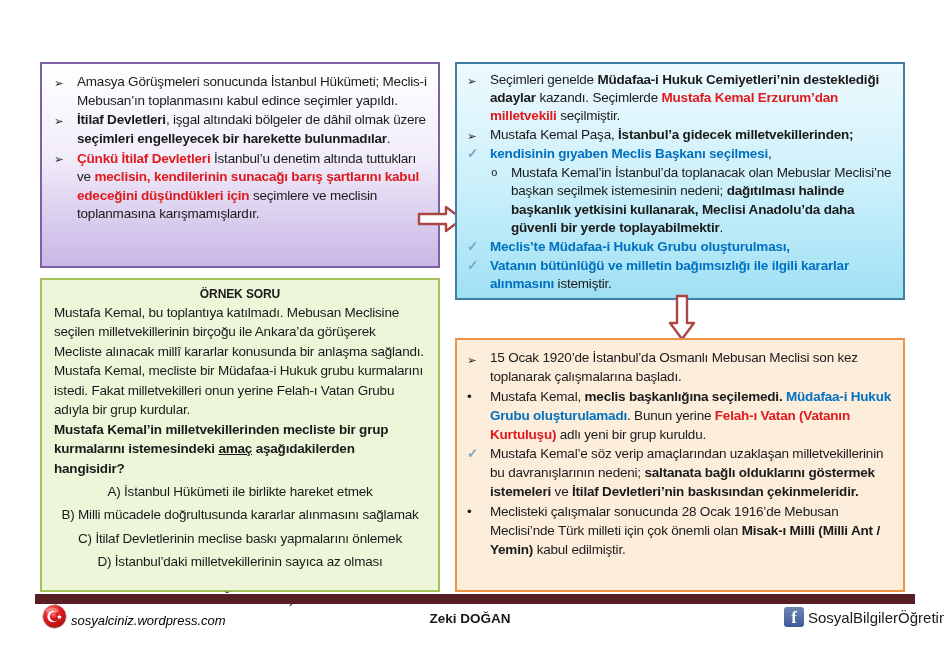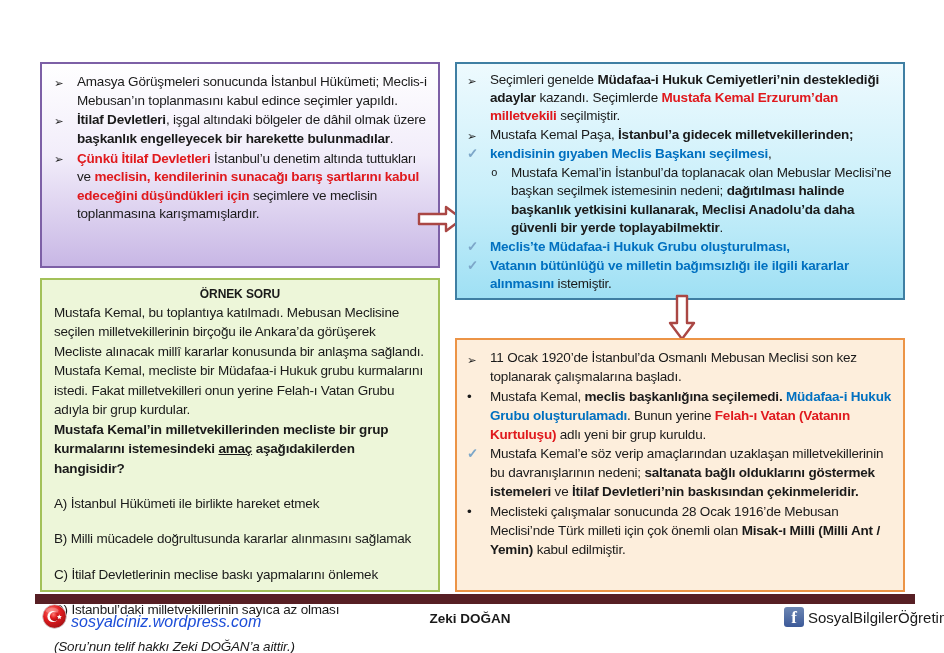--- a/index.html
+++ b/index.html
@@ -51,34 +51,34 @@
   .bullet{display:flex; margin:0 0 1px 0;}
   .marker{flex:0 0 23px; width:23px;}
   .m-arrow{font-size:11.5px; padding-top:2.5px; color:#222;}
   .m-check{color:var(--check); font-weight:bold; font-size:13.5px;}
   .m-dot{font-size:13.5px;}
   .m-sub{font-family:"DejaVu Sans Mono", monospace; font-size:11px; padding-top:2px;}
   .lvl1{padding-left:24px;}
   .lvl1 .marker{flex:0 0 20px; width:20px;}
   .btext{flex:1;}
   .qp{margin:0;}
-  .qp[data-name^="option"]{margin-top:16px;}
+  .qp[data-name^="option"]{margin-top:4px;text-align:center;}
   .qp[data-name="copyright-note"]{margin-top:17px;}
   .b{font-weight:bold;}
   .i{font-style:italic;}
   .u{text-decoration:underline;}
   .c-red{color:var(--red);}
   .c-blue{color:var(--blue);}
   
   .arrow-right{position:absolute; left:417px; top:204px;}
   .arrow-down{position:absolute; left:667px; top:294px;}
   
   .footer-bar{position:absolute; left:35px; top:594px; width:880px; height:10px; background:#571f24;}
   .flag-logo{position:absolute; left:42px; top:604px;}
-  .site-text{position:absolute; left:71px; top:613px; font-style:italic; font-size:16px; color:#1d4ed8;}
+  .site-text{position:absolute; left:71px; top:613px; font-style:italic; font-size:13px; color:#000000;}
   .author-name{position:absolute; left:0; right:4px; top:611px; text-align:center; font-weight:bold; font-size:13.5px;}
   .fb-wrap{position:absolute; left:784px; top:607px; display:flex; align-items:flex-end;}
   .fb-icon{
     width:20px; height:20px; border-radius:3px;
     background:linear-gradient(180deg,#6d87b4,#3b5998);
     color:#fff; font-weight:bold; font-size:17px; font-family:"Liberation Serif", serif;
     display:inline-block; text-align:center; line-height:22px; overflow:hidden;
   }
   .fb-name{font-size:15px; margin-left:4px; padding-bottom:1px;}
 </style>
@@ -89,21 +89,21 @@
 
 
   <div class="box box1" data-name="info-box-elections">
     <div class="content" data-name="info-box-elections-content">
         <div class="bullet" data-name="bullet-item">
           <span class="marker m-arrow" data-name="arrow-bullet-icon">➢</span>
           <span class="btext" data-name="bullet-text"><span data-name="text-segment">Amasya Görüşmeleri sonucunda İstanbul Hükümeti; Meclis-i Mebusan’ın toplanmasını kabul edince seçimler yapıldı.</span></span>
         </div>
         <div class="bullet" data-name="bullet-item">
           <span class="marker m-arrow" data-name="arrow-bullet-icon">➢</span>
-          <span class="btext" data-name="bullet-text"><span class="b" data-name="text-segment">İtilaf Devletleri</span><span data-name="text-segment">, işgal altındaki bölgeler de dâhil olmak üzere </span><span class="b" data-name="text-segment">başkanlık engelleyecek bir harekette bulunmadılar</span><span data-name="text-segment">.</span></span>
+          <span class="btext" data-name="bullet-text"><span class="b" data-name="text-segment">İtilaf Devletleri</span><span data-name="text-segment">, işgal altındaki bölgeler de dâhil olmak üzere </span><span class="b" data-name="text-segment">seçimleri engelleyecek bir harekette bulunmadılar</span><span data-name="text-segment">.</span></span>
         </div>
         <div class="bullet" data-name="bullet-item">
           <span class="marker m-arrow" data-name="arrow-bullet-icon">➢</span>
           <span class="btext" data-name="bullet-text"><span class="b c-red" data-name="text-segment">Çünkü İtilaf Devletleri </span><span data-name="text-segment">İstanbul’u denetim altında tuttukları ve </span><span class="b c-red" data-name="text-segment">meclisin, kendilerinin sunacağı barış şartlarını kabul edeceğini düşündükleri için </span><span data-name="text-segment">seçimlere ve meclisin toplanmasına karışmamışlardır.</span></span>
         </div>
       </div>
   </div>
 
   <svg class="arrow-right" data-name="arrow-right-icon" width="48" height="30" viewBox="0 0 48 30">
     <polygon points="2,10 29,10 29,3 45,15 29,27 29,20 2,20" fill="#ffffff" stroke="#aa4744" stroke-width="2.4" stroke-linejoin="round"></polygon>
@@ -139,21 +139,21 @@
   </div>
 
   <svg class="arrow-down" data-name="arrow-down-icon" width="30" height="48" viewBox="0 0 30 48">
     <polygon points="10,2 20,2 20,29 27,29 15,45 3,29 10,29" fill="#ffffff" stroke="#aa4744" stroke-width="2.4" stroke-linejoin="round"></polygon>
   </svg>
 
   <div class="box box4" data-name="info-box-meclis-results">
     <div class="content" data-name="info-box-results-content">
         <div class="bullet" data-name="bullet-item">
           <span class="marker m-arrow" data-name="arrow-bullet-icon">➢</span>
-          <span class="btext" data-name="bullet-text"><span data-name="text-segment">11 Ocak 1920’de İstanbul’da Osmanlı Mebusan Meclisi son kez toplanarak çalışmalarına başladı.</span></span>
+          <span class="btext" data-name="bullet-text"><span data-name="text-segment">15 Ocak 1920’de İstanbul’da Osmanlı Mebusan Meclisi son kez toplanarak çalışmalarına başladı.</span></span>
         </div>
         <div class="bullet" data-name="bullet-item">
           <span class="marker m-dot" data-name="dot-bullet-icon">•</span>
           <span class="btext" data-name="bullet-text"><span data-name="text-segment">Mustafa Kemal, </span><span class="b" data-name="text-segment">meclis başkanlığına seçilemedi. </span><span class="b c-blue" data-name="text-segment">Müdafaa-i Hukuk Grubu oluşturulamadı</span><span data-name="text-segment">. Bunun yerine </span><span class="b c-red" data-name="text-segment">Felah-ı Vatan (Vatanın Kurtuluşu)</span><span data-name="text-segment"> adlı yeni bir grup kuruldu.</span></span>
         </div>
         <div class="bullet" data-name="bullet-item">
           <span class="marker m-check" data-name="check-bullet-icon">✓</span>
           <span class="btext" data-name="bullet-text"><span data-name="text-segment">Mustafa Kemal’e söz verip amaçlarından uzaklaşan milletvekillerinin bu davranışlarının nedeni; </span><span class="b" data-name="text-segment">saltanata bağlı olduklarını göstermek istemeleri</span><span data-name="text-segment"> ve </span><span class="b" data-name="text-segment">İtilaf Devletleri’nin baskısından çekinmeleridir.</span></span>
         </div>
         <div class="bullet" data-name="bullet-item">

